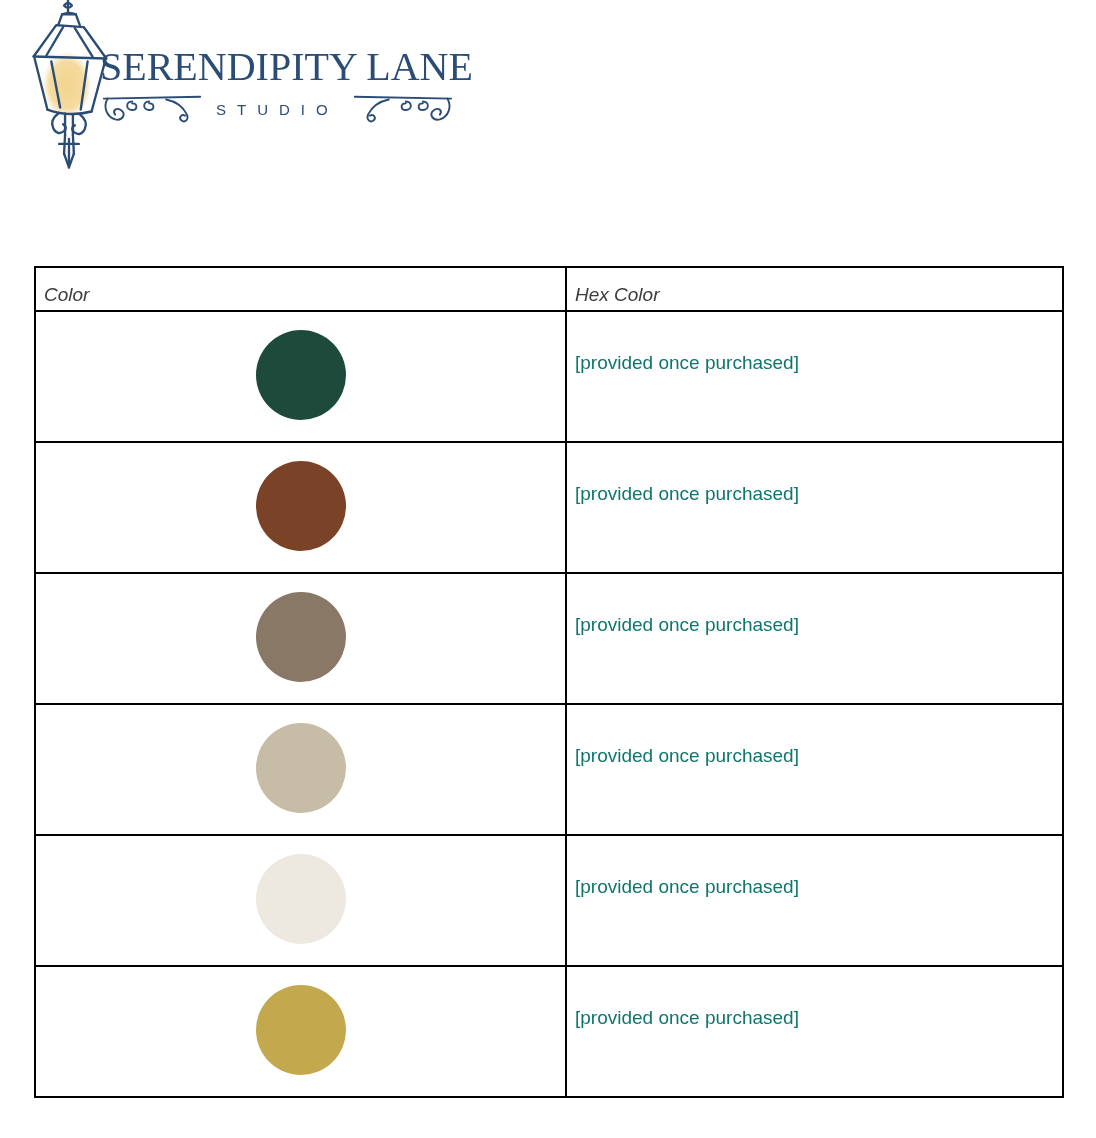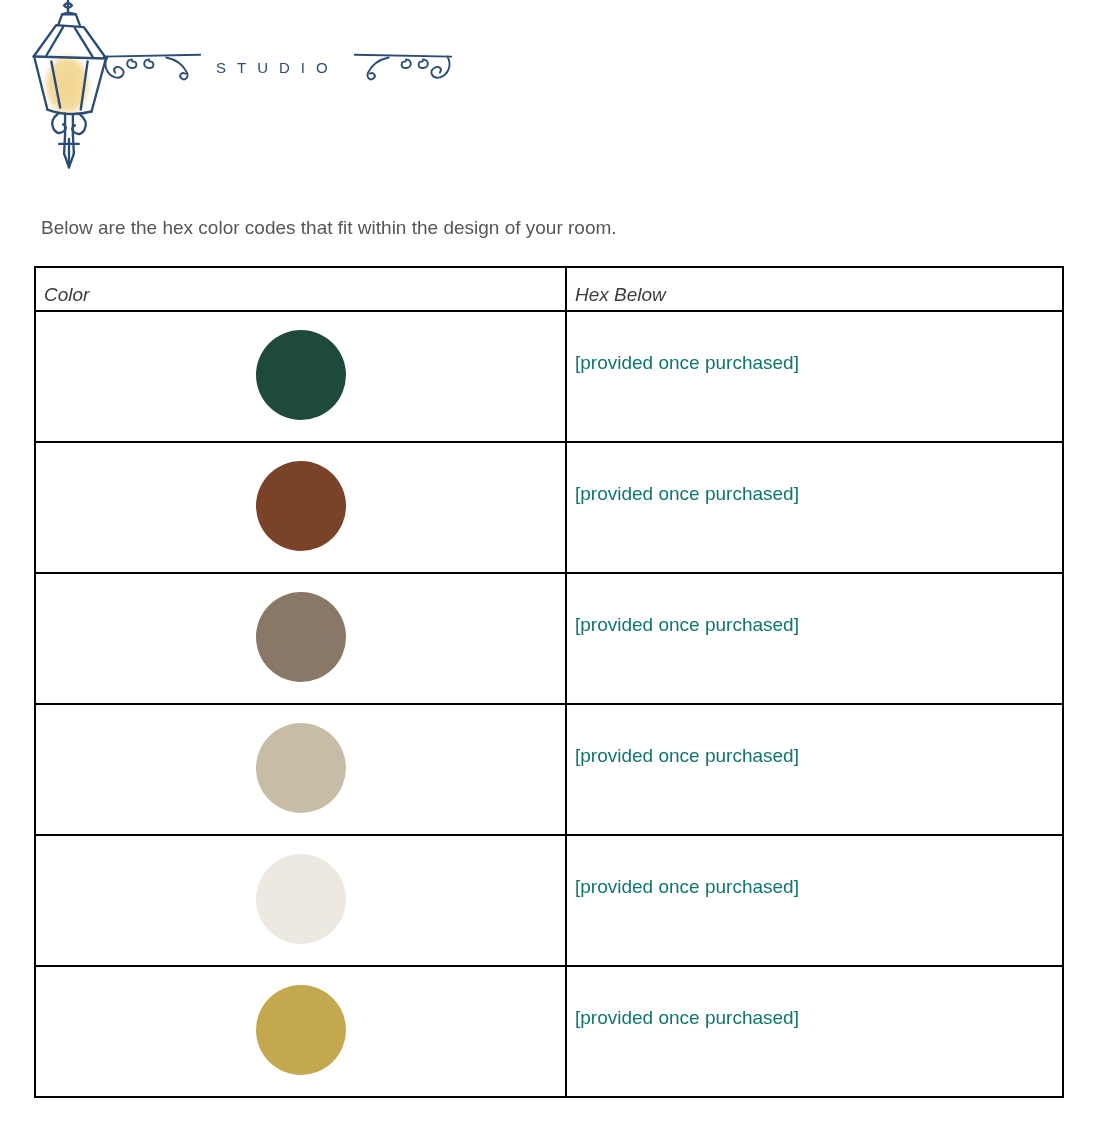--- a/index.html
+++ b/index.html
@@ -156,20 +156,21 @@
 
         <path d="M52 138 L51 157"></path>
         <path d="M60 138 L61 157"></path>
         <path d="M51 157 L56 171"></path>
         <path d="M61 157 L56 171"></path>
         <path d="M56 142 L56 168"></path>
         <path d="M46 147 L66 147"></path>
       </g>
     </svg>
     <div class="brand">
+      <div class="brand-name">SERENDIPITY LANE</div>
       <div class="brand-sub">
         <svg class="flourish" viewBox="0 0 110 36">
           <g fill="none" stroke="#2B4C74" stroke-width="2" stroke-linecap="round">
             <path d="M4 7 L106 5"></path>
             <path d="M8 7 C3 16 7 26 16 29 C24 31 28 23 22 19 C17 16 13 20 16 24"></path>
             <path d="M34 10 C27 10 27 19 34 19 C40 19 40 12 34 12"></path>
             <path d="M52 10 C45 10 45 19 52 19 C58 19 58 12 52 12"></path>
             <path d="M70 8 C80 10 88 16 92 24 C94 29 90 33 86 30 C83 27 86 23 90 25"></path>
           </g>
         </svg>
@@ -180,31 +181,30 @@
             <path d="M8 7 C3 16 7 26 16 29 C24 31 28 23 22 19 C17 16 13 20 16 24"></path>
             <path d="M34 10 C27 10 27 19 34 19 C40 19 40 12 34 12"></path>
             <path d="M52 10 C45 10 45 19 52 19 C58 19 58 12 52 12"></path>
             <path d="M70 8 C80 10 88 16 92 24 C94 29 90 33 86 30 C83 27 86 23 90 25"></path>
           </g>
         </svg>
       </div>
     </div>
   </div>
 
-  <p class="doc-intro">Below are the hex color codes that fit within the design of your room.</p>
 
   <table class="palette">
     <colgroup>
       <col class="col-color">
       <col class="col-hex">
     </colgroup>
     <thead>
       <tr>
         <th>Color</th>
-        <th>Hex Below</th>
+        <th>Hex Color</th>
       </tr>
     </thead>
     <tbody>
   <tr>
     <td class="swatch-cell">
       <span class="swatch" style="background: rgb(30, 74, 59);"></span>
     </td>
     <td class="hex-cell">
       <span>[provided once purchased]</span>
     </td>

